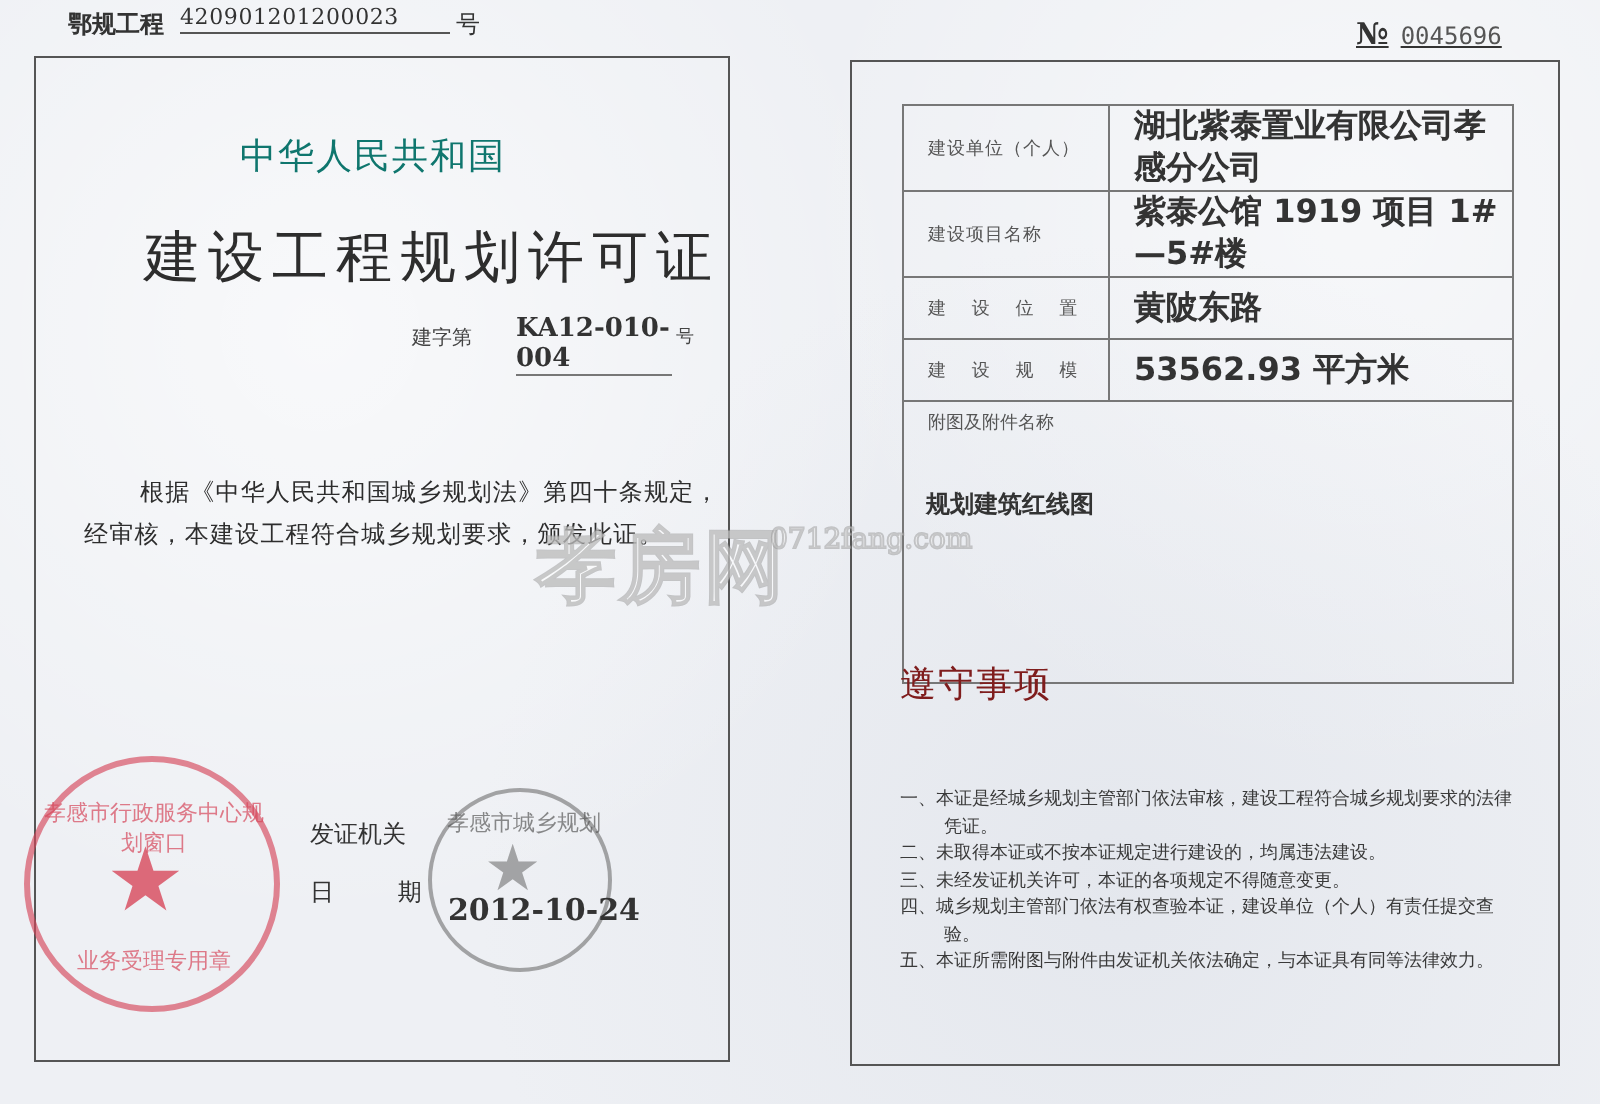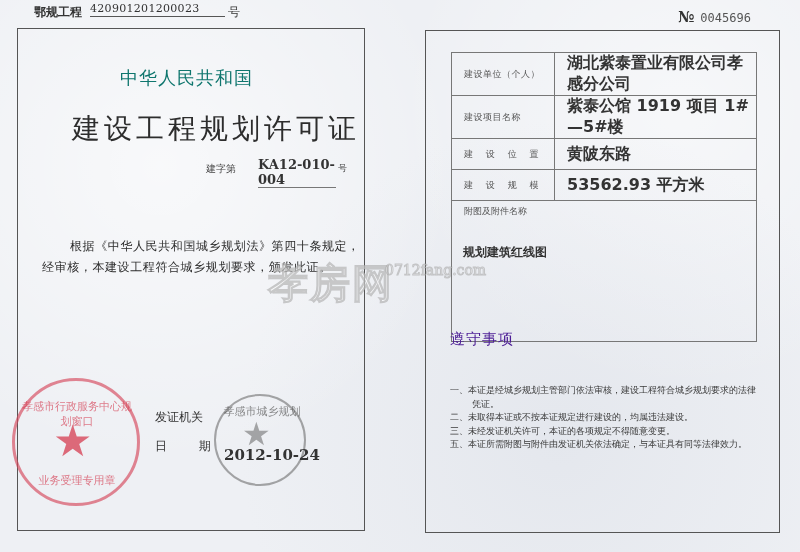--- a/index.html
+++ b/index.html
@@ -10,21 +10,21 @@
       radial-gradient(circle at 20% 30%, rgba(255,255,255,0.6) 0, rgba(255,255,255,0) 40%),
       radial-gradient(circle at 70% 80%, rgba(210,215,225,0.35) 0, rgba(210,215,225,0) 45%),
       radial-gradient(circle at 85% 20%, rgba(255,255,255,0.5) 0, rgba(255,255,255,0) 35%);
     font-family: "DejaVu Sans", sans-serif;
     color: #2b2b2b;
   }
   .abs { position: absolute; }
   .doc-no-label { left: 34px; top: 4px; font-size: 12px; font-weight: bold; color: #333; }
   .doc-no-value { left: 90px; top: 2px; width: 135px; font-size: 11px; color: #333; border-bottom: 1px solid #555; height: 14px; letter-spacing: 0.3px; font-family: "DejaVu Serif", serif; }
   .doc-no-suffix { left: 228px; top: 4px; font-size: 12px; color: #333; }
-  .serial { left: 678px; top: 8px; font-size: 13px; color: #333; font-family: "DejaVu Serif", serif; }
+  .serial { left: 678px; top: 8px; font-size: 13px; color: #333; font-family: "DejaVu Serif", serif; text-decoration: underline; }
   .serial .sym { font-weight: bold; font-size: 15px; margin-right: 6px; }
   .serial .num { font-family: "DejaVu Sans Mono", monospace; font-size: 12px; color: #555; }
 
   .left-box { left: 17px; top: 28px; width: 348px; height: 503px; border: 1px solid #555; box-sizing: border-box; }
   .country { left: 120px; top: 66px; font-size: 18px; color: #0f766e; letter-spacing: 1px; }
   .cert-title { left: 72px; top: 110px; font-size: 28px; color: #2d2d2d; letter-spacing: 4px; }
   .cert-no-label { left: 206px; top: 162px; font-size: 10px; color: #444; }
   .cert-no-value { left: 258px; top: 157px; font-size: 13px; font-weight: bold; color: #333; font-family: "DejaVu Serif", serif; border-bottom: 1px solid #777; width: 78px; }
   .cert-no-suffix { left: 338px; top: 162px; font-size: 9px; color: #444; }
   .body-text { left: 42px; top: 236px; width: 318px; font-size: 12px; line-height: 21px; color: #2d2d2d; text-indent: 28px; letter-spacing: 0.6px; }
@@ -42,22 +42,22 @@
 
   .right-box { left: 425px; top: 30px; width: 355px; height: 503px; border: 1px solid #555; box-sizing: border-box; }
   .info-table { left: 451px; top: 52px; width: 306px; border-collapse: collapse; border-radius: 10px; }
   .info-table td { border: 1px solid #777; height: 30px; padding: 0 0 0 12px; }
   .info-table td.lab { width: 90px; font-size: 9px; color: #555; letter-spacing: 0.5px; }
   .info-table td.lab.spaced { letter-spacing: 5px; }
   .info-table td.val { font-size: 16px; font-weight: bold; color: #333; }
   .info-table td.attach { height: 136px; vertical-align: top; padding-top: 4px; font-size: 9px; color: #555; }
   .attach-value { left: 463px; top: 244px; font-size: 12px; font-weight: bold; color: #333; }
 
-  .notice-title { left: 450px; top: 330px; font-size: 15px; color: #4c1d95; letter-spacing: 1px; }
-  .notice-list { left: 450px; top: 384px; width: 310px; margin: 0; padding: 0; list-style: none; }
+  .notice-title { left: 450px; top: 330px; font-size: 18px; color: #7f1d1d; letter-spacing: 1px; }
+  .notice-list { left: 450px; top: 394px; width: 310px; margin: 0; padding: 0; list-style: none; }
   .notice-list li { font-size: 9px; line-height: 13.5px; color: #3a3a3a; padding-left: 22px; text-indent: -22px; }
 
   .watermark { left: 268px; top: 256px; font-size: 40px; color: rgba(255,255,255,0.55); font-weight: bold; letter-spacing: 2px; -webkit-text-stroke: 1px rgba(150,150,150,0.5); }
   .watermark-url { left: 385px; top: 262px; font-size: 14px; color: rgba(255,255,255,0.5); font-family: "DejaVu Serif", serif; -webkit-text-stroke: 1px rgba(150,150,150,0.5); }
 </style>
 </head>
 <body>
 
 <div class="abs doc-no-label">鄂规工程</div>
 <div class="abs doc-no-value">420901201200023</div>
@@ -114,17 +114,18 @@
   </tr>
 </tbody>
   </table>
 <div class="abs attach-value">规划建筑红线图</div>
 
 <div class="abs notice-title">遵守事项</div>
 <ul class="abs notice-list">
   <li>一、本证是经城乡规划主管部门依法审核，建设工程符合城乡规划要求的法律凭证。</li>
   <li>二、未取得本证或不按本证规定进行建设的，均属违法建设。</li>
   <li>三、未经发证机关许可，本证的各项规定不得随意变更。</li>
+  <li>四、城乡规划主管部门依法有权查验本证，建设单位（个人）有责任提交查验。</li>
   <li>五、本证所需附图与附件由发证机关依法确定，与本证具有同等法律效力。</li>
 </ul>
 
 <div class="abs watermark">孝房网</div>
 <div class="abs watermark-url">0712fang.com</div>
 
 </body></html>

